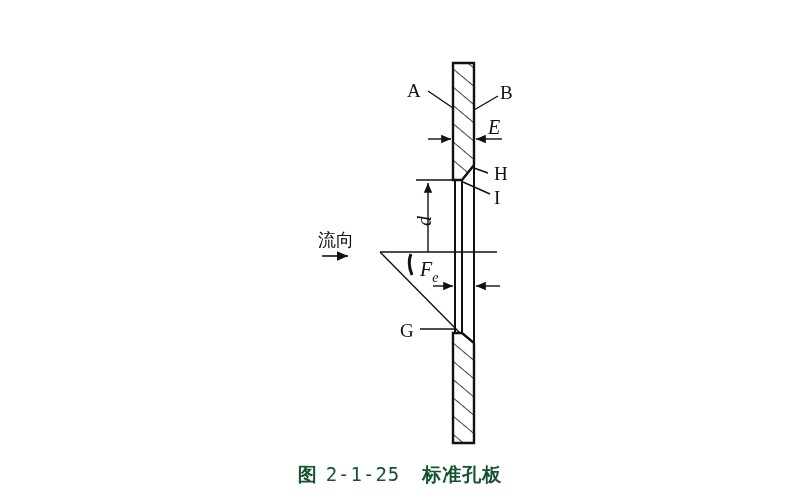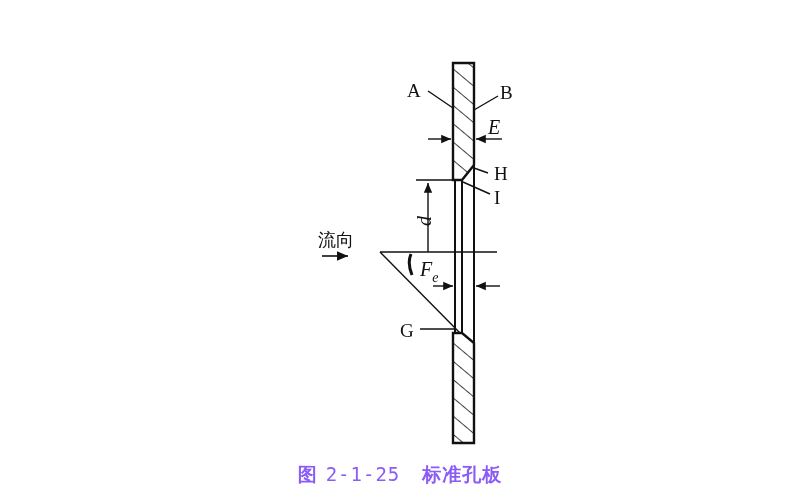--- a/index.html
+++ b/index.html
@@ -1,21 +1,21 @@
 <!DOCTYPE html>
 <html><head>
 <meta charset="utf-8">
 <style>
   html, body { margin: 0; padding: 0; background: #ffffff; }
   body { width: 800px; height: 500px; position: relative; overflow: hidden; }
   #diagram { position: absolute; left: 0; top: 0; }
   .lbl { font-family: "Liberation Serif", "DejaVu Serif", serif; fill: #111; }
   .cap { position: absolute; left: 0; top: 462px; width: 800px; text-align: center;
          font-family: "DejaVu Sans", "Liberation Sans", sans-serif; font-size: 19px;
-         font-weight: bold; color: #8b5cf6; letter-spacing: 1px; }
+         font-weight: bold; color: #14532d; letter-spacing: 1px; }
   .cap .num { font-family: "DejaVu Sans Mono", "Liberation Mono", monospace; font-weight: normal; margin: 0 22px 0 8px; }
 </style>
 </head>
 <body>
 
 <svg id="diagram" width="800" height="500" viewBox="0 0 800 500" xmlns="http://www.w3.org/2000/svg">
   <defs>
     <pattern id="hatch" patternUnits="userSpaceOnUse" width="14" height="14" patternTransform="rotate(-50)">
       <line x1="0" y1="0" x2="0" y2="14" stroke="#111" stroke-width="1.6"></line>
     </pattern>

